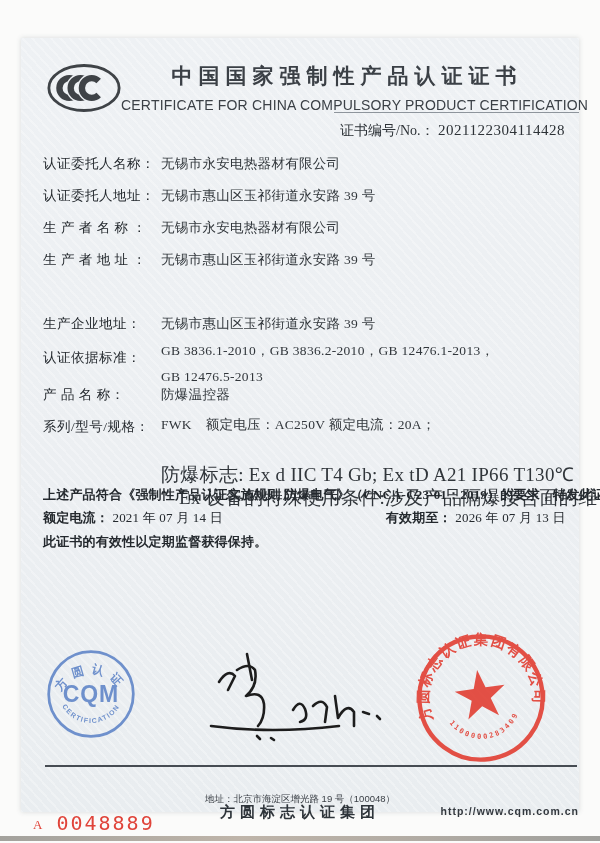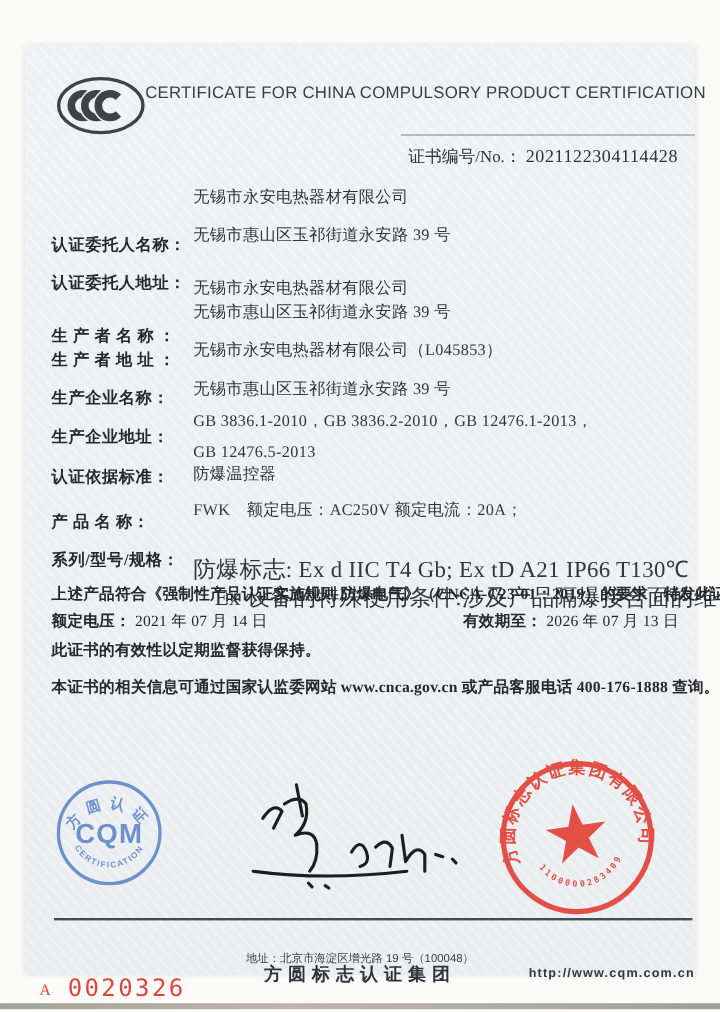--- a/index.html
+++ b/index.html
@@ -23,21 +23,21 @@
   .ccc-logo { left:24px; top:24px; width:78px; height:52px; }
   .title-block { left:100px; right:6px; top:24px; text-align:center; }
   .title-cn { font-family:"Liberation Sans",sans-serif; font-weight:700; font-size:21px; letter-spacing:6px; color:#3b4046; white-space:nowrap; }
   .title-en { margin-top:7px; font-family:"Liberation Sans",sans-serif; font-size:14px; color:#3b4046; letter-spacing:.2px; white-space:nowrap; }
   .header-rule { left:313px; top:74px; width:245px; height:1px; background:#8e959c; }
   .cert-no { right:14px; top:84px; font-size:14px; white-space:nowrap; }
   .cert-no .num { font-size:15px; letter-spacing:.5px; }
 
   
   .row { position:absolute; left:22px; right:10px; display:flex; font-size:13.5px; line-height:1.25; }
-  .row .lbl { flex:none; width:118px; font-weight:700; color:#24292e; letter-spacing:.5px; white-space:nowrap;margin-top:40px; }
+  .row .lbl { flex:none; width:118px; font-weight:400; color:#24292e; letter-spacing:.5px; white-space:nowrap; }
   .row .val { color:#31363b; letter-spacing:.3px; }
   .val2 { margin-top:9px; }
   .pt6 { padding-top:7px; }
   .freeline { position:absolute; font-size:19px; color:#31363b; letter-spacing:.3px; white-space:nowrap;margin-top:20px; }
   .bold-line { position:absolute; left:22px; right:10px; font-size:13px; font-weight:700; color:#24292e; letter-spacing:.2px; white-space:nowrap; }
 
   
   .cqm-logo { left:24px; top:610px; width:92px; height:92px; }
   .signature { left:180px; top:606px; width:195px; height:108px; }
   .seal { left:394px; top:594px; width:132px; height:132px; }
@@ -60,47 +60,44 @@
   <svg class="abs ccc-logo" viewBox="0 0 110 74">
     <ellipse cx="55" cy="37" rx="50" ry="32" fill="none" stroke="#3f4347" stroke-width="4"></ellipse>
     <path d="M 43.9 27.1 A 14 14 0 1 0 43.9 46.9" fill="none" stroke="#3f4347" stroke-width="9"></path>
     <path d="M 59.9 27.1 A 14 14 0 1 0 59.9 46.9" fill="none" stroke="#eef1f4" stroke-width="13"></path>
     <path d="M 59.9 27.1 A 14 14 0 1 0 59.9 46.9" fill="none" stroke="#3f4347" stroke-width="9"></path>
     <path d="M 75.9 27.1 A 14 14 0 1 0 75.9 46.9" fill="none" stroke="#eef1f4" stroke-width="13"></path>
     <path d="M 75.9 27.1 A 14 14 0 1 0 75.9 46.9" fill="none" stroke="#3f4347" stroke-width="9"></path>
   </svg>
 
   <div class="abs title-block">
+    <div class="title-cn">中国国家强制性产品认证证书</div>
     <div class="title-en">CERTIFICATE FOR CHINA COMPULSORY PRODUCT CERTIFICATION</div>
   </div>
   <div class="abs header-rule"></div>
   <div class="abs cert-no">
     <span class="lblc">证书编号/No.：</span>
     <span class="num">2021122304114428</span>
   </div>
 
   <div class="row" style="top:118px">
     <span class="lbl">认证委托人名称：</span>
     <span class="val">无锡市永安电热器材有限公司</span>
   </div>
   <div class="row" style="top:150px">
     <span class="lbl">认证委托人地址：</span>
     <span class="val">无锡市惠山区玉祁街道永安路 39 号</span>
   </div>
-  <div class="row" style="top:194px">
+  <div class="row" style="top:182px">
     <span class="lbl">生 产 者 名 称 ：</span>
     <span class="val">无锡市永安电热器材有限公司</span>
   </div>
   <div class="row" style="top:214px">
     <span class="lbl">生 产 者 地 址 ：</span>
     <span class="val">无锡市惠山区玉祁街道永安路 39 号</span>
-  </div>
-  <div class="row" style="top:246px">
-    <span class="lbl">生产企业名称：</span>
-    <span class="val">无锡市永安电热器材有限公司（L045853）</span>
   </div>
   <div class="row" style="top:278px">
     <span class="lbl">生产企业地址：</span>
     <span class="val">无锡市惠山区玉祁街道永安路 39 号</span>
   </div>
   <div class="row" style="top:305px">
     <span class="lbl pt6">认证依据标准：</span>
     <span class="val">
       <span style="display:block">GB 3836.1-2010，GB 3836.2-2010，GB 12476.1-2013，</span>
       <span style="display:block" class="val2">GB 12476.5-2013</span>
@@ -114,29 +111,28 @@
   <div class="row" style="top:379px">
     <span class="lbl" style="padding-top:2px">系列/型号/规格：</span>
     <span class="val">FWK　额定电压：AC250V 额定电流：20A；</span>
   </div>
   <div class="freeline" style="left:140px; top:403px">防爆标志: Ex d IIC T4 Gb; Ex tD A21 IP66 T130℃</div>
   <div class="freeline" style="left:158px; top:427px">Ex 设备的特殊使用条件:涉及产品隔爆接合面的维修须联系产品制造商。</div>
 
   <div class="bold-line" style="top:448px">上述产品符合《强制性产品认证实施规则 防爆电气》（CNCA-C23-01：2019）的要求，特发此证。</div>
 
   <div class="bold-line" style="top:471px">
-    <span>额定电压：</span>
+    <span>额定电流：</span>
     <span style="font-weight:400">2021 年 07 月 14 日</span>
     <span style="display:inline-block; width:156px"></span>
     <span>有效期至：</span>
     <span style="font-weight:400">2026 年 07 月 13 日</span>
   </div>
 
   <div class="bold-line" style="top:495px">此证书的有效性以定期监督获得保持。</div>
-  <div class="bold-line" style="top:526px">本证书的相关信息可通过国家认监委网站 www.cnca.gov.cn 或产品客服电话 400-176-1888 查询。</div>
 
   <svg class="abs cqm-logo" viewBox="0 0 100 100">
     <defs>
       <path id="cqmTop" d="M 16 52 A 36 36 0 0 1 84 52"></path>
       <path id="cqmBottom" d="M 15 54 A 36 36 0 0 0 85 54"></path>
     </defs>
     <circle cx="50" cy="50" r="46" fill="none" stroke="#6e90cc" stroke-width="3"></circle>
     <text font-family="Liberation Sans, sans-serif" font-size="13" font-weight="700" fill="#6e90cc" letter-spacing="7" text-anchor="middle">
       <textPath href="#cqmTop" startOffset="50%">方圆认证</textPath>
     </text>
@@ -178,16 +174,16 @@
   </svg>
 
   <div class="abs footer-rule"></div>
   <div class="abs footer-org">方圆标志认证集团</div>
   <div class="abs footer-addr">地址：北京市海淀区增光路 19 号（100048）</div>
   <div class="abs footer-web">http://www.cqm.com.cn</div>
 </div>
 
 <div class="serial">
   <span class="pre">A</span>
-  <span class="num">0020326</span>
+  <span class="num">0048889</span>
 </div>
 
 <div class="scan-edge"></div>
 
 </body></html>

